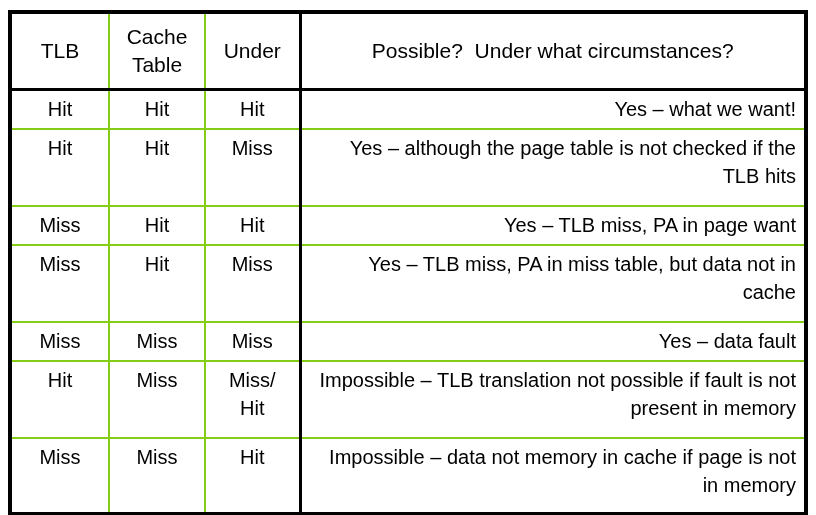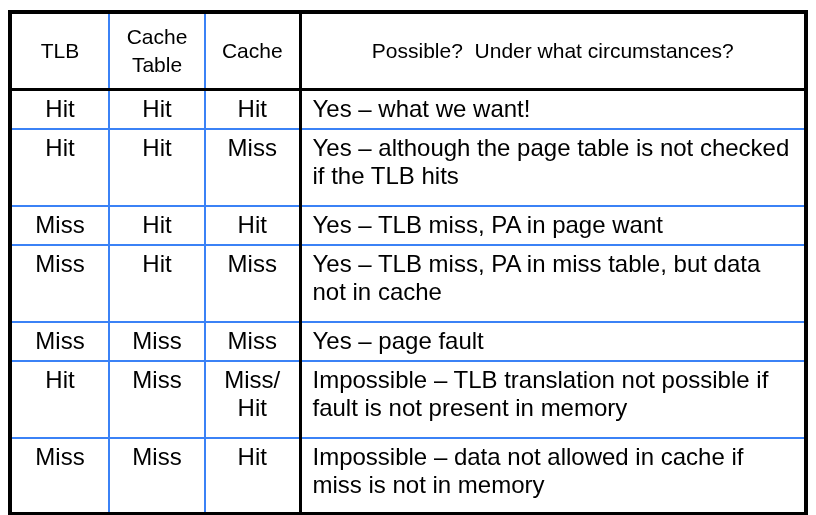--- a/index.html
+++ b/index.html
@@ -27,22 +27,22 @@
     table-layout: fixed;
     background: #3b82f6;
   }
   table.tlb-table col.c1 { width: 99px; }
   table.tlb-table col.c2 { width: 96px; }
   table.tlb-table col.c3 { width: 95px; }
   table.tlb-table col.c4 { width: auto; }
 
   table.tlb-table th,
   table.tlb-table td {
-    border: 2px solid #3b82f6;
-    font-size: 24px;
+    border: 2px solid #84cc16;
+    font-size: 20px;
     line-height: 28px;
     font-weight: 400;
     background: #ffffff;
   }
 
   
   table.tlb-table { border: 4px solid #000000; }
   table.tlb-table tr > *:first-child { border-left: 4px solid #000000; }
   table.tlb-table tr > *:last-child  { border-right: 4px solid #000000; }
   table.tlb-table thead tr > * { border-top: 4px solid #000000; }
@@ -63,21 +63,21 @@
   }
 
   table.tlb-table tbody td {
     vertical-align: top;
     padding-top: 4px;
   }
   td.cell-center {
     text-align: center;
   }
   td.cell-desc {
-    text-align: left;
+    text-align: right;
     padding-left: 11px;
     padding-right: 8px;
   }
   td.cache-split {
     white-space: pre-line;
     line-height: 33px;
     padding-top: 1px;
     margin-top: 40px;
   }
 
@@ -93,21 +93,21 @@
     <colgroup>
       <col class="c1">
         <col class="c2">
         <col class="c3">
         <col class="c4">
     </colgroup>
     <thead>
       <tr>
         <th>TLB</th>
         <th>Cache Table</th>
-        <th>Cache</th>
+        <th>Under</th>
         <th class="h-possible">Possible?  Under what circumstances?</th>
       </tr>
     </thead>
     <tbody>
       <tr class="row-short">
         <td class="cell-center">Hit</td>
         <td class="cell-center">Hit</td>
         <td class="cell-center">Hit</td>
         <td class="cell-desc">Yes – what we want!</td>
       </tr>
@@ -126,30 +126,30 @@
       <tr class="row-tall">
         <td class="cell-center">Miss</td>
         <td class="cell-center">Hit</td>
         <td class="cell-center">Miss</td>
         <td class="cell-desc">Yes – TLB miss, PA in miss table, but data not in cache</td>
       </tr>
       <tr class="row-short">
         <td class="cell-center">Miss</td>
         <td class="cell-center">Miss</td>
         <td class="cell-center">Miss</td>
-        <td class="cell-desc">Yes – page fault</td>
+        <td class="cell-desc">Yes – data fault</td>
       </tr>
       <tr class="row-tall">
         <td class="cell-center">Hit</td>
         <td class="cell-center">Miss</td>
         <td class="cell-center cache-split">Miss/
 Hit</td>
         <td class="cell-desc">Impossible – TLB translation not possible if fault is not present in memory</td>
       </tr>
       <tr class="row-last">
         <td class="cell-center">Miss</td>
         <td class="cell-center">Miss</td>
         <td class="cell-center">Hit</td>
-        <td class="cell-desc">Impossible – data not allowed in cache if miss is not in memory</td>
+        <td class="cell-desc">Impossible – data not memory in cache if page is not in memory</td>
       </tr>
     </tbody>
   </table>
 </div>
 
 </body></html>

